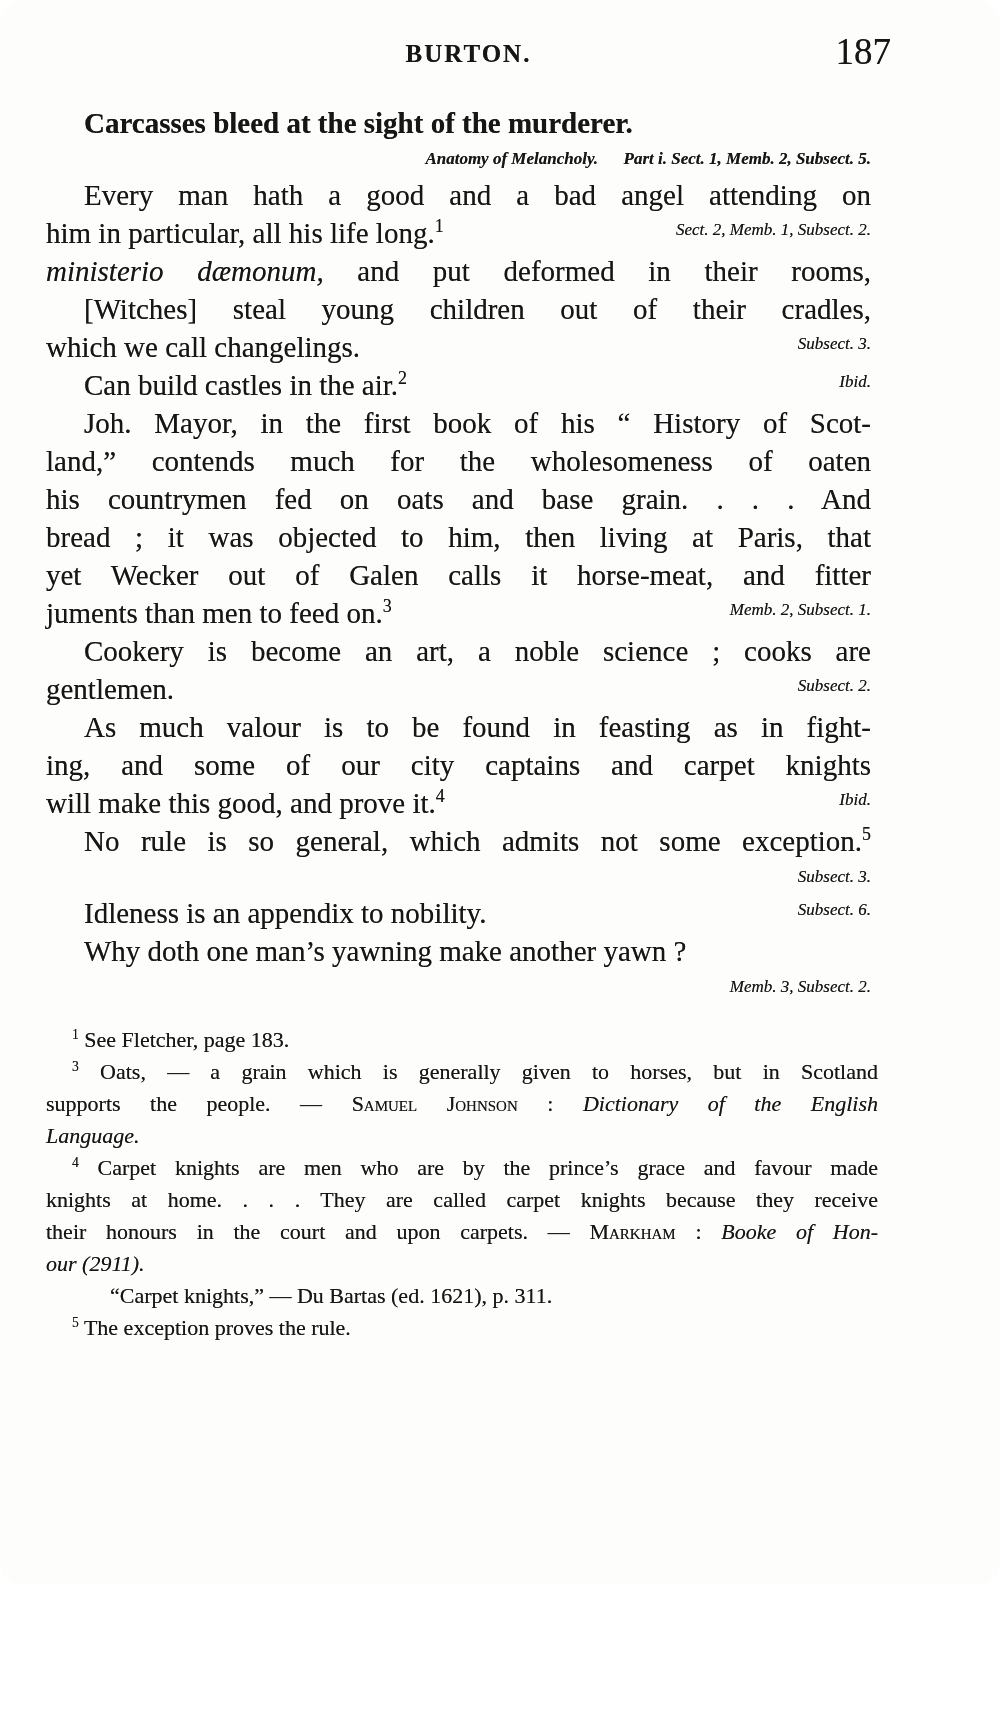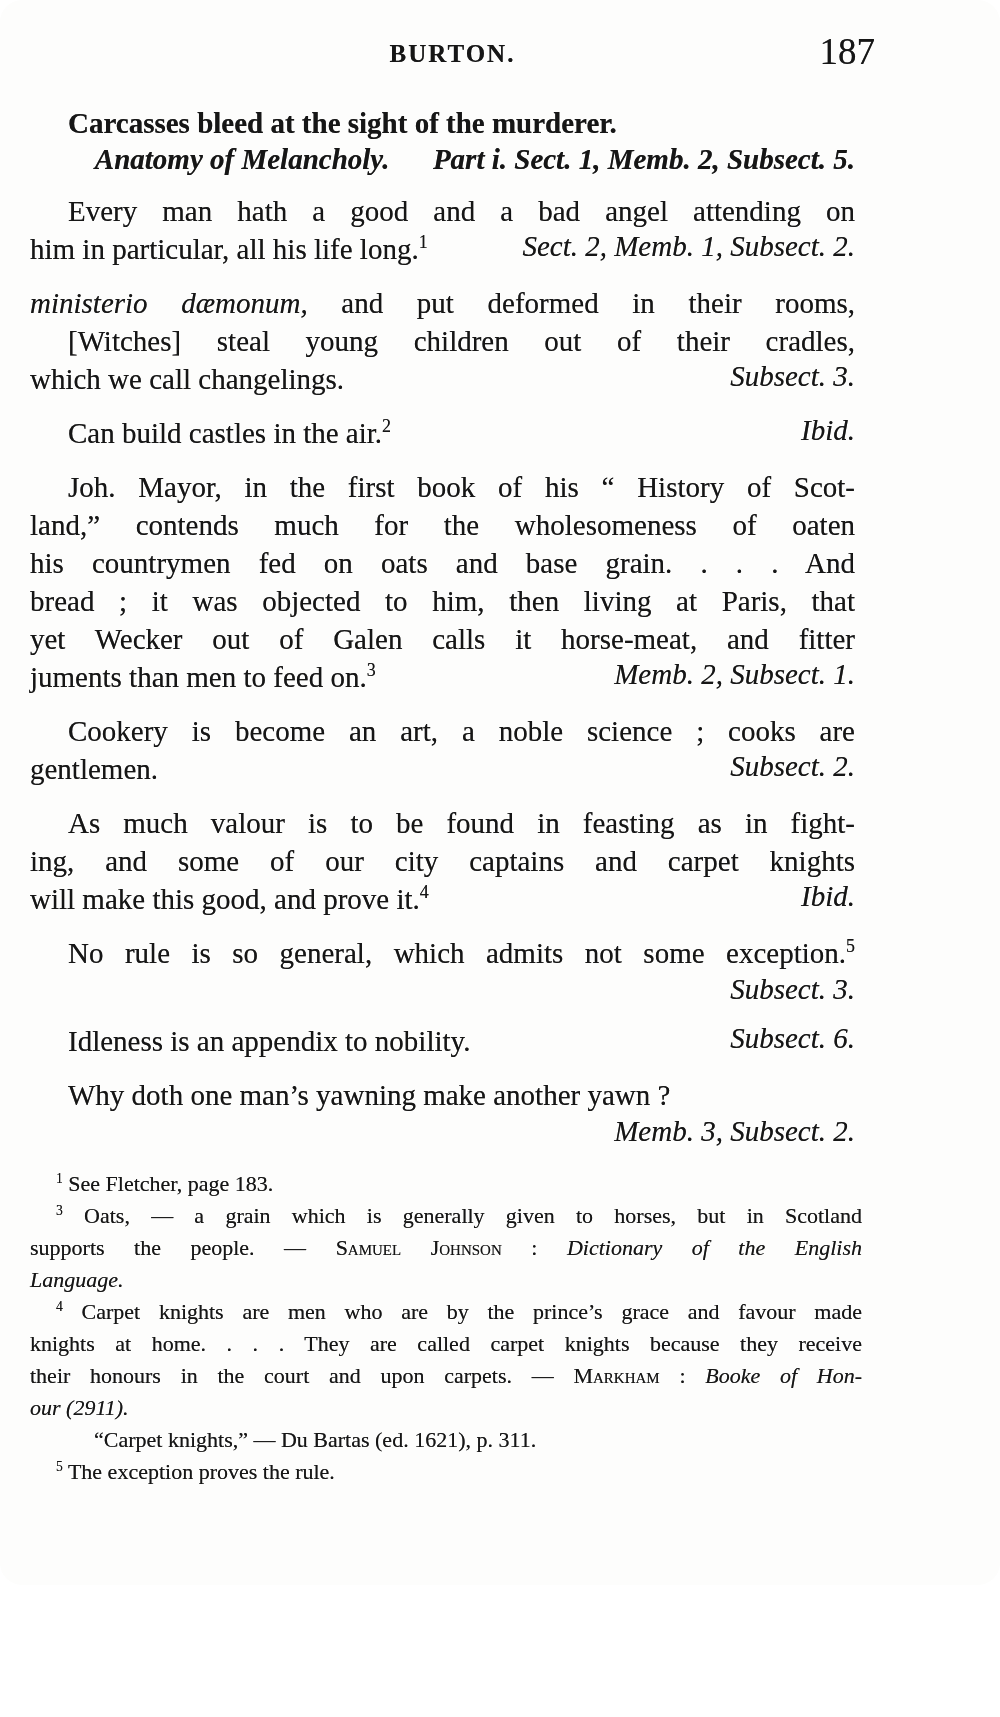--- a/index.html
+++ b/index.html
@@ -3,39 +3,39 @@
 <meta charset="utf-8">
 <title>Book page</title>
 <style>
   html,body{margin:0;padding:0;background:#ffffff;}
   .page{
     box-sizing:border-box;
     width:1000px;height:1585px;
     background:var(--paper,#fdfdfc);
     color:var(--ink,#161616);
     font-family:"Liberation Serif","DejaVu Serif",serif;
-    padding:30px 0 0 30px;
+    padding:30px 0 0 46px;
     overflow:hidden;
     text-shadow:0 0 .6px rgba(20,20,20,.65);
     border-radius:22px;
   }
   .content{width:845px;}
   .page-header{position:relative;height:48px;width:845px;}
   .running-title{
     position:absolute;left:0;right:0;top:10px;
     text-align:center;font-size:25px;letter-spacing:2px;font-weight:bold;
   }
   .page-number{position:absolute;right:0;top:0;font-size:37px;}
   .quotes{width:825px;margin-top:26px;}
-  .quote{margin-top:16px;}
+  .quote{}
   .quote:first-child{margin-top:0;font-weight:bold;}
   .line{position:relative;font-size:29px;line-height:38px;text-align:justify;text-justify:inter-word;}
   .line.j{text-align-last:justify;}
   .line.ind{padding-left:38px;}
-  .attr{font-style:italic;font-size:29px;}
+  .attr{font-style:italic;font-size:17px;}
   .attr.inline{position:absolute;right:0;bottom:3px;white-space:nowrap;}
   .attr.own{text-align:right;line-height:34px;}
   .footnotes{width:832px;margin-top:20px;}
   .footnote .line{font-size:22px;line-height:32px;}
   .footnote .line.ind{padding-left:26px;}
   .footnote .line.hang{padding-left:64px;}
   sup{font-size:62%;vertical-align:super;line-height:0;letter-spacing:0;}
   .sc{font-variant:small-caps;}
   i{font-style:italic;}
 </style>

